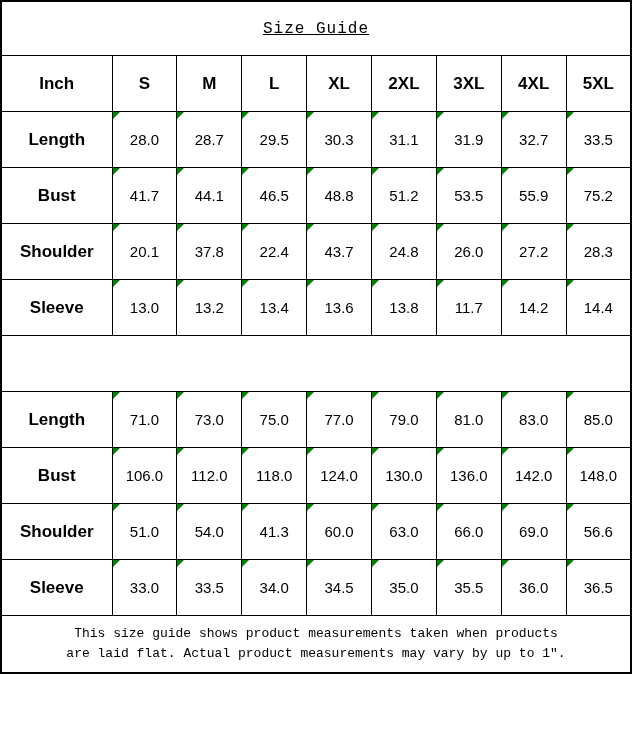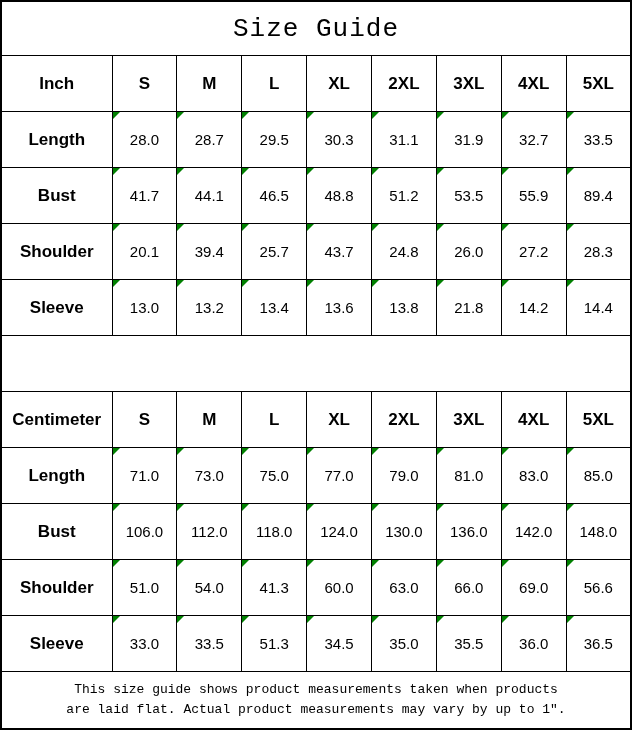--- a/index.html
+++ b/index.html
@@ -27,23 +27,24 @@
     text-align:center;
     vertical-align:middle;
     position:relative;
     overflow:hidden;
     padding:0;
     background:var(--bg);
   }
   td.title-cell{
     height:53px;
     font-family:"Liberation Mono","DejaVu Sans Mono",monospace;
-    font-size:26px;
+    font-size:16px;
     font-weight:normal;
     letter-spacing:1px;
+    text-decoration:underline;
   }
   td.hdr{
     font-weight:bold;
     font-size:17px;
     height:55px;
   }
   td.val{
     font-size:15px;
     height:55px;
   }
@@ -115,57 +116,46 @@
         </tr>
         <tr>
           <td class="hdr">Bust</td>
           <td class="val flagged">41.7</td>
           <td class="val flagged">44.1</td>
           <td class="val flagged">46.5</td>
           <td class="val flagged">48.8</td>
           <td class="val flagged">51.2</td>
           <td class="val flagged">53.5</td>
           <td class="val flagged">55.9</td>
-          <td class="val flagged">89.4</td>
+          <td class="val flagged">75.2</td>
         </tr>
         <tr>
           <td class="hdr">Shoulder</td>
           <td class="val flagged">20.1</td>
-          <td class="val flagged">39.4</td>
-          <td class="val flagged">25.7</td>
+          <td class="val flagged">37.8</td>
+          <td class="val flagged">22.4</td>
           <td class="val flagged">43.7</td>
           <td class="val flagged">24.8</td>
           <td class="val flagged">26.0</td>
           <td class="val flagged">27.2</td>
           <td class="val flagged">28.3</td>
         </tr>
         <tr>
           <td class="hdr">Sleeve</td>
           <td class="val flagged">13.0</td>
           <td class="val flagged">13.2</td>
           <td class="val flagged">13.4</td>
           <td class="val flagged">13.6</td>
           <td class="val flagged">13.8</td>
-          <td class="val flagged">21.8</td>
+          <td class="val flagged">11.7</td>
           <td class="val flagged">14.2</td>
           <td class="val flagged">14.4</td>
         </tr>
         <tr>
           <td colspan="9" class="gap-cell"></td>
-        </tr>
-        <tr>
-          <td class="hdr">Centimeter</td>
-          <td class="hdr">S</td>
-          <td class="hdr">M</td>
-          <td class="hdr">L</td>
-          <td class="hdr">XL</td>
-          <td class="hdr">2XL</td>
-          <td class="hdr">3XL</td>
-          <td class="hdr">4XL</td>
-          <td class="hdr">5XL</td>
         </tr>
         <tr>
           <td class="hdr">Length</td>
           <td class="val flagged">71.0</td>
           <td class="val flagged">73.0</td>
           <td class="val flagged">75.0</td>
           <td class="val flagged">77.0</td>
           <td class="val flagged">79.0</td>
           <td class="val flagged">81.0</td>
           <td class="val flagged">83.0</td>
@@ -190,21 +180,21 @@
           <td class="val flagged">60.0</td>
           <td class="val flagged">63.0</td>
           <td class="val flagged">66.0</td>
           <td class="val flagged">69.0</td>
           <td class="val flagged">56.6</td>
         </tr>
         <tr>
           <td class="hdr">Sleeve</td>
           <td class="val flagged">33.0</td>
           <td class="val flagged">33.5</td>
-          <td class="val flagged">51.3</td>
+          <td class="val flagged">34.0</td>
           <td class="val flagged">34.5</td>
           <td class="val flagged">35.0</td>
           <td class="val flagged">35.5</td>
           <td class="val flagged">36.0</td>
           <td class="val flagged">36.5</td>
         </tr>
       </tbody>
     <tfoot>
       <tr>
         <td colspan="9" class="footer-cell">

